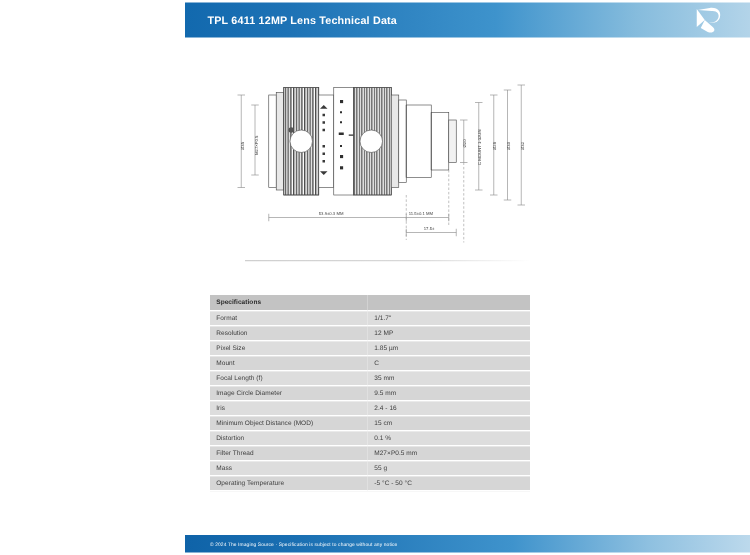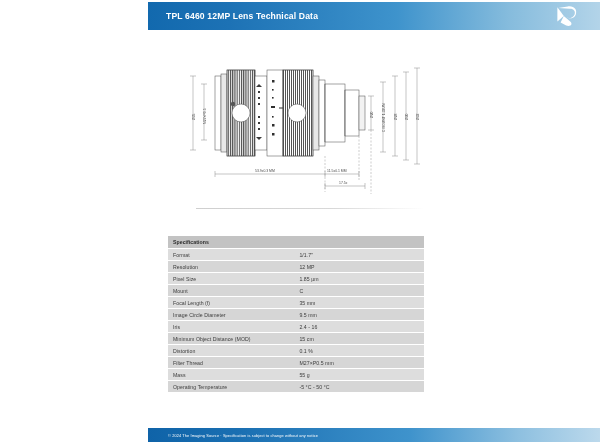--- a/index.html
+++ b/index.html
@@ -117,21 +117,21 @@
     white-space: nowrap;
     letter-spacing: 0.1px;
   }
 </style>
 </head>
 <body>
 
 <div id="page-sheet">
 
   <div id="header-bar">
-    <div id="header-title">TPL 6460 12MP Lens Technical Data</div>
+    <div id="header-title">TPL 6411 12MP Lens Technical Data</div>
     <div id="header-logo">
       <svg viewBox="0 0 32 30" width="26" height="24" aria-hidden="true">
         <path d="M4 4 L4 22 L12 15 Z" fill="#ffffff"></path>
         <path d="M5 5 L17 3 C25 2 29 7 27 13 C25.5 17.5 20 19 15 17 C19 18.5 24 17 25.5 13 C27 9 24 5.5 19 6 Z" fill="#ffffff"></path>
         <path d="M12 15 L20 22 C24 25.5 20 29 15 27 L8 23 Z" fill="#ffffff"></path>
       </svg>
     </div>
   </div>
 
   <div id="drawing-area">

